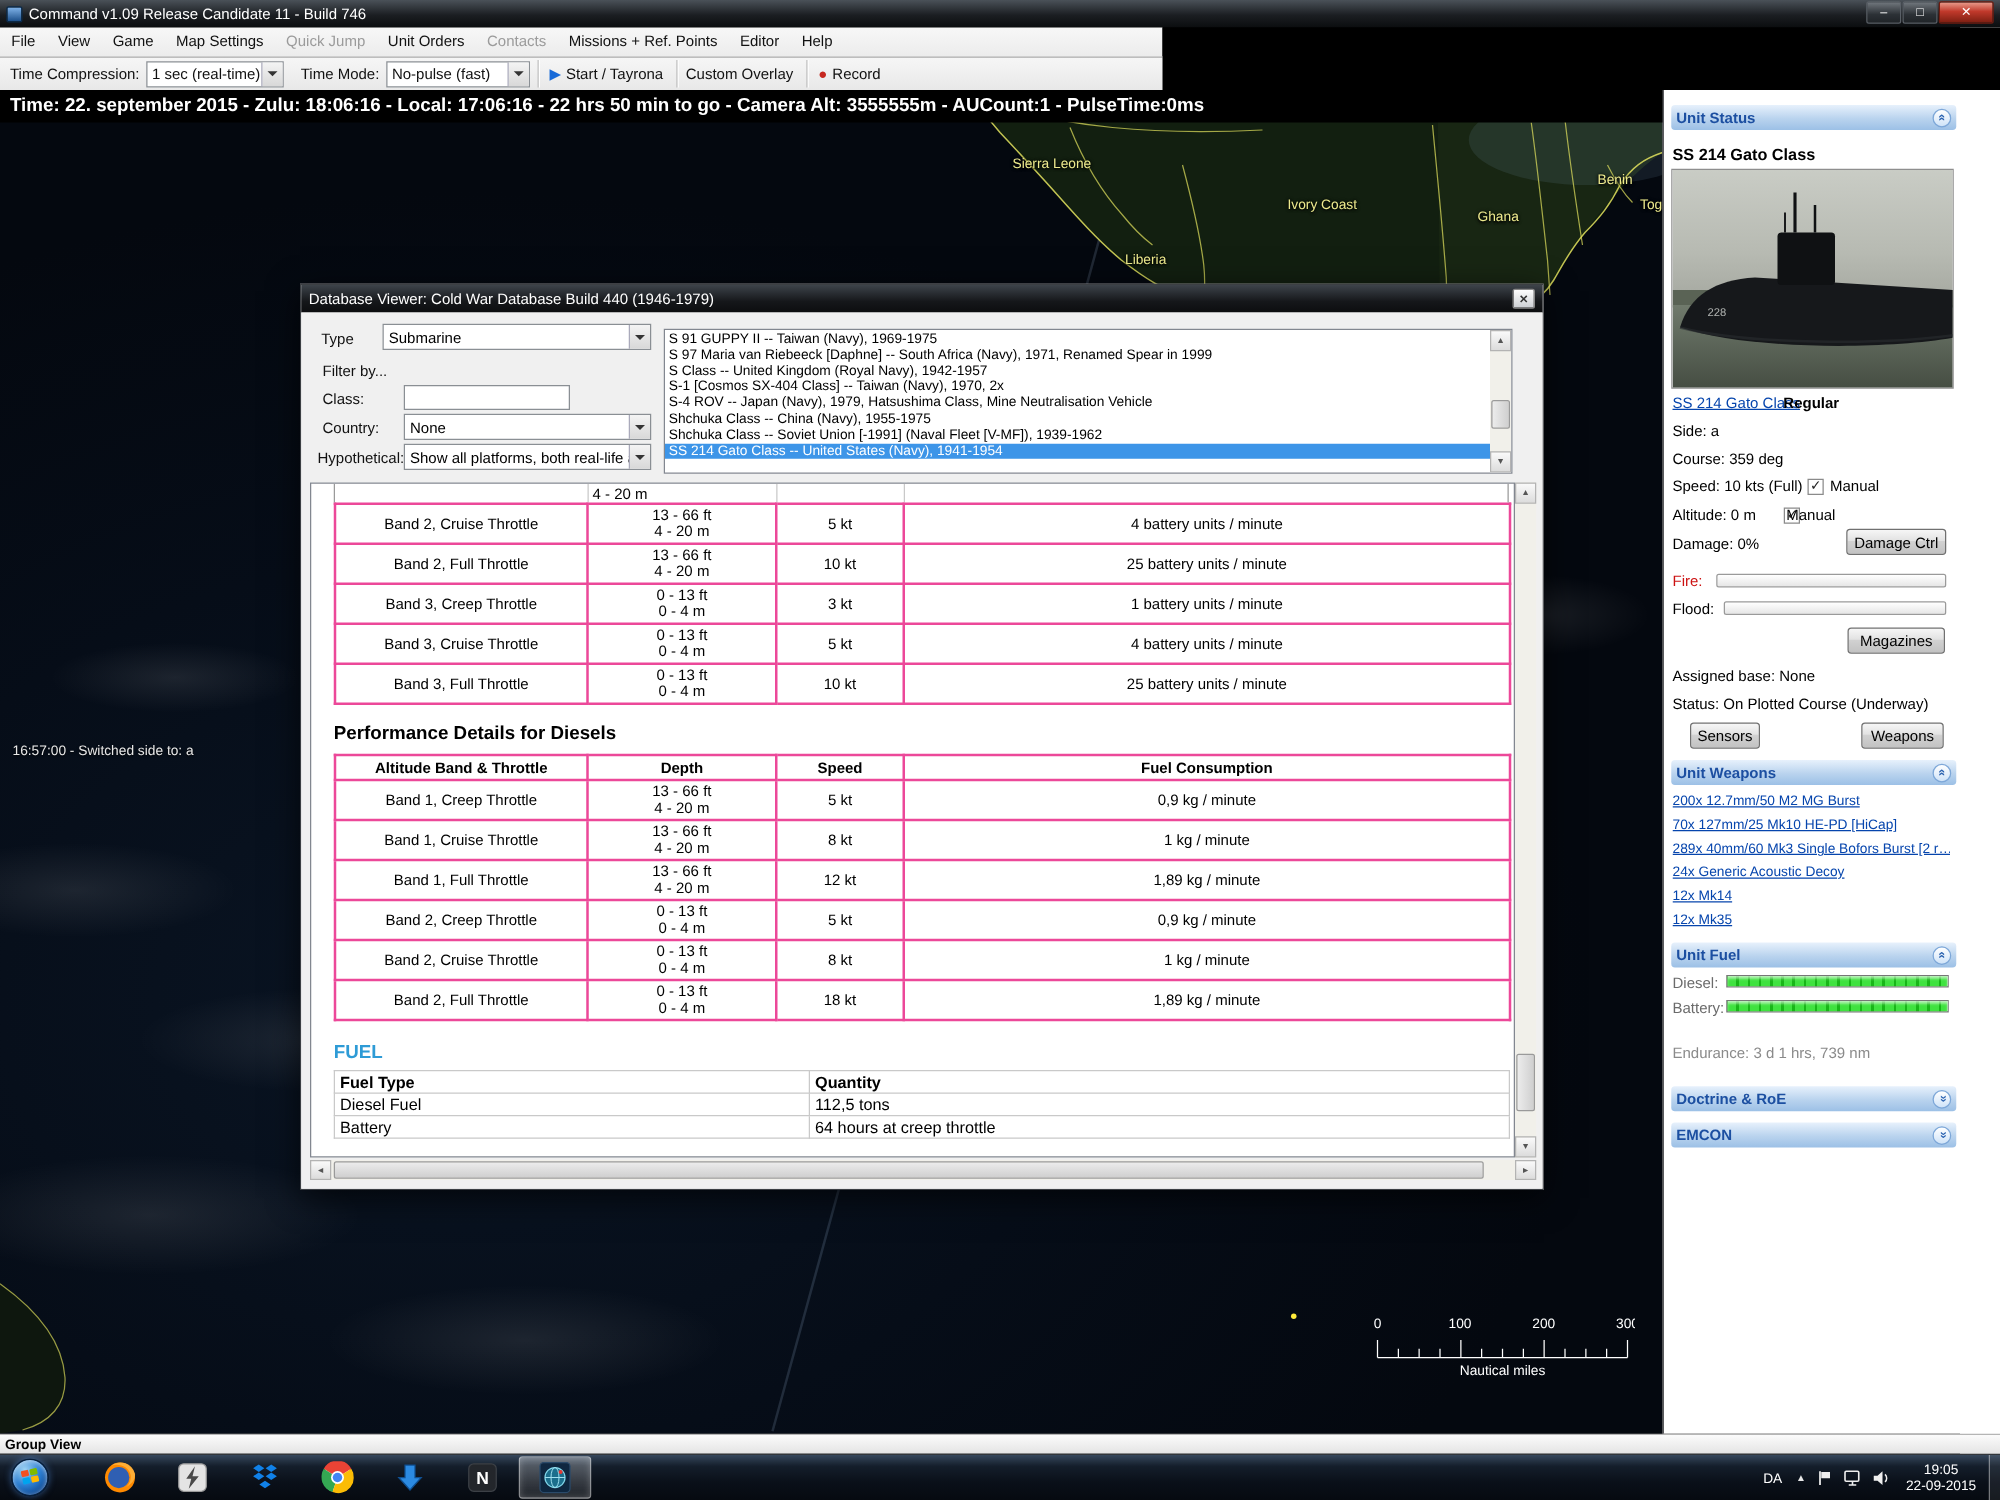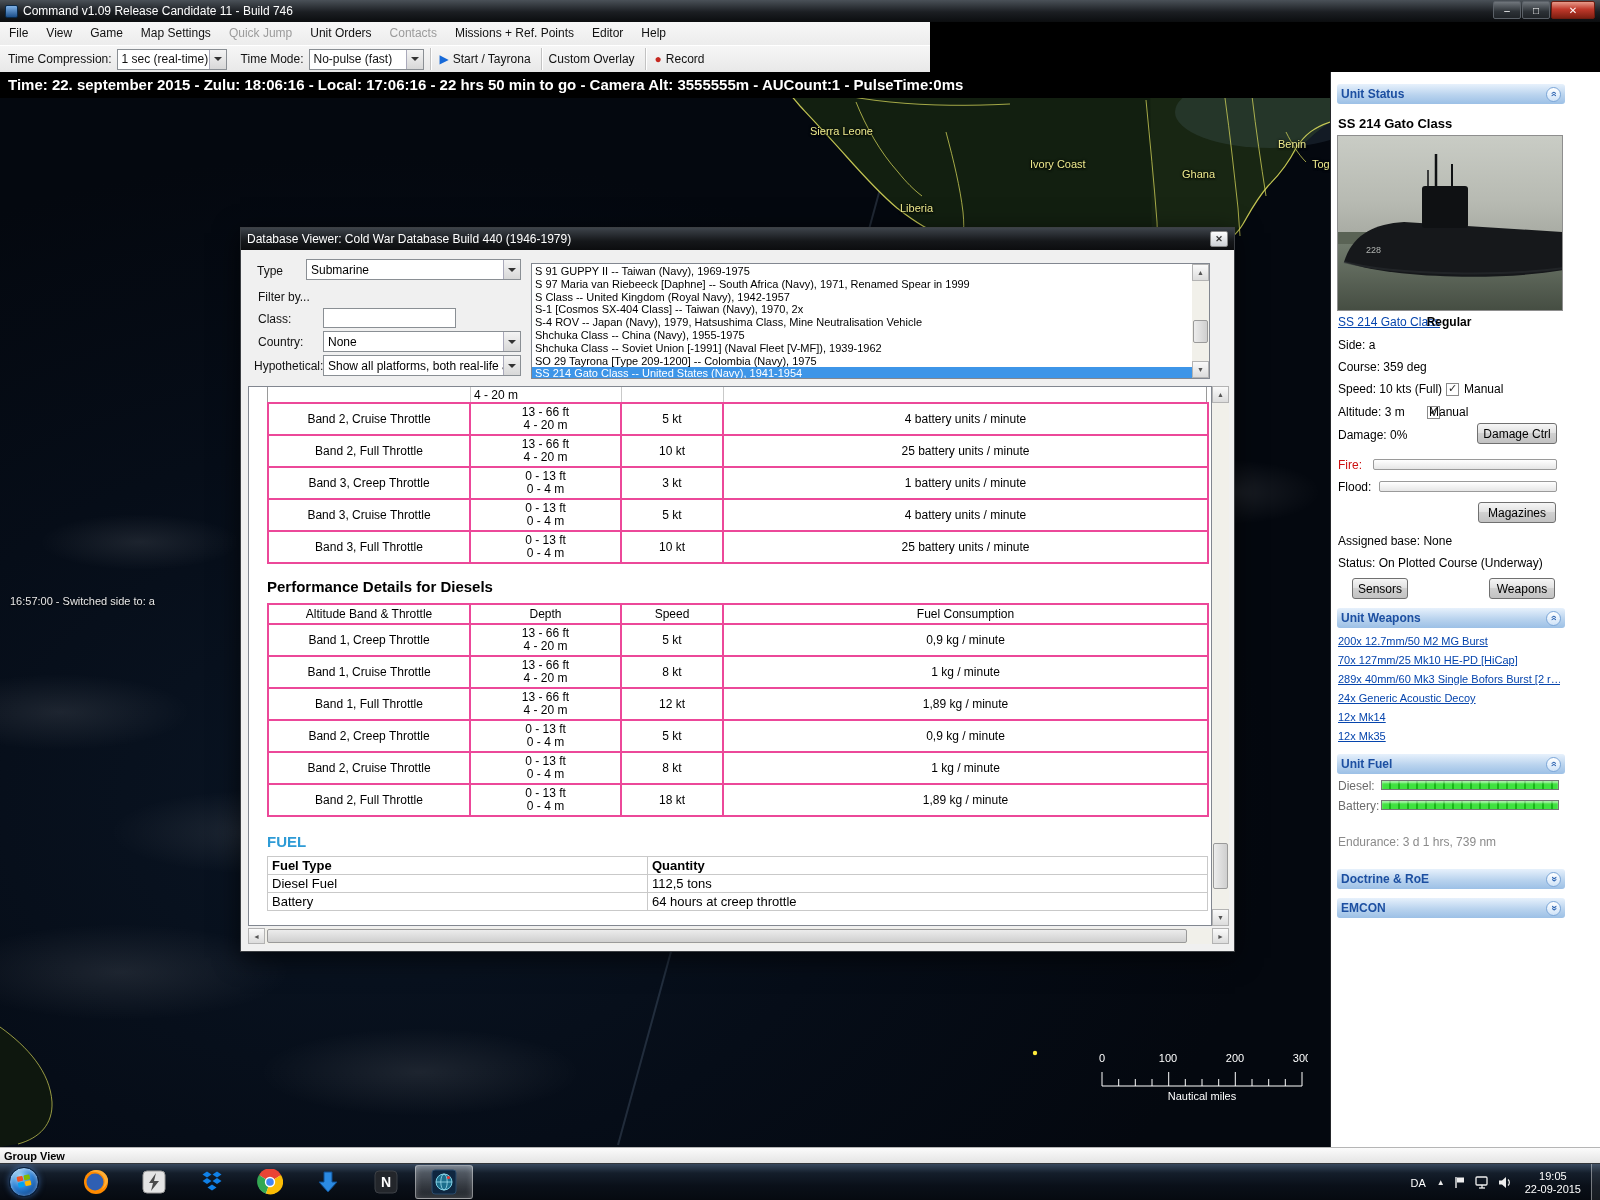--- a/index.html
+++ b/index.html
@@ -77,21 +77,21 @@
     border:1px solid #828790; overflow:hidden; color:#000; }
 
   .partial-row { position:relative; margin-left:18px; width:940px; height:15px;
     border-left:1px solid #9a9a9a; border-right:1px solid #9a9a9a; overflow:hidden; }
   .partial-row .vline { position:absolute; top:0; bottom:0; width:1px; background:#c9c9c9; }
   .partial-row .pr-text { position:absolute; left:206px; top:1px; font-size:12px; }
 
   .perf-table { border-collapse:collapse; table-layout:fixed; width:940px; margin-left:18px;
     font-size:12px; border:1px solid #9a9a9a; }
   .perf-table th, .perf-table td { border:2px solid #ec4899; padding:2px 4px; text-align:center; }
-  .perf-table th { font-weight:normal; height:17px; }
+  .perf-table th { font-weight:bold; height:17px; }
   .perf-table td { height:27px; line-height:13px; vertical-align:middle; }
   .diesel-title { margin:14px 0 8px 18px; font-size:15px; font-weight:bold; color:#000; }
   .fuel-title { margin:16px 0 6px 18px; font-size:15px; font-weight:bold; color:#2e9bd6; }
   .fuel-table { border-collapse:collapse; table-layout:fixed; width:940px; margin-left:18px;
     font-size:13px; border:1px solid #9a9a9a; }
   .fuel-table th, .fuel-table td { border:1px solid #c9c9c9; padding:1px 4px; height:16px; text-align:left; }
   .fuel-table th { font-weight:bold; }
 
   
   .sidebar { position:absolute; left:1330px; top:72px; width:270px; height:1075px; background:#fff;
@@ -307,21 +307,20 @@
 
       <div class="platform-listbox">
         <div class="lb-items">
             <div class="lb-item">S 91 GUPPY II -- Taiwan (Navy), 1969-1975</div>
             <div class="lb-item">S 97 Maria van Riebeeck [Daphne] -- South Africa (Navy), 1971, Renamed Spear in 1999</div>
             <div class="lb-item">S Class -- United Kingdom (Royal Navy), 1942-1957</div>
             <div class="lb-item">S-1 [Cosmos SX-404 Class] -- Taiwan (Navy), 1970, 2x</div>
             <div class="lb-item">S-4 ROV -- Japan (Navy), 1979, Hatsushima Class, Mine Neutralisation Vehicle</div>
             <div class="lb-item">Shchuka Class -- China (Navy), 1955-1975</div>
             <div class="lb-item">Shchuka Class -- Soviet Union [-1991] (Naval Fleet [V-MF]), 1939-1962</div>
-            <div class="lb-item">SO 29 Tayrona [Type 209-1200] -- Colombia (Navy), 1975</div>
             <div class="lb-item selected">SS 214 Gato Class -- United States (Navy), 1941-1954</div>
           </div>
         <div class="sb-v" style="right:0;top:0;width:17px;height:114px">
           <div class="sb-btn" style="left:0;top:0">▲</div>
           <div class="sb-btn" style="left:0;bottom:0;top:auto">▼</div>
           <div class="sb-thumb" style="left:1px;top:56px;width:15px;height:23px"></div>
         </div>
       </div>
 
       <div class="db-content">
@@ -540,21 +539,21 @@
     <span class="s-abs blue-link" style="left:7px;top:243px">SS 214 Gato Class</span>
     <span class="s-abs regular" style="left:6px;top:243px;width:224px;text-align:center">Regular</span>
 
     <span class="s-abs" style="left:7px;top:266px">Side: a</span>
     <span class="s-abs" style="left:7px;top:288px">Course: 359 deg</span>
 
     <span class="s-abs" style="left:7px;top:310px">Speed: 10 kts (Full)</span>
     <span class="s-abs checkbox" style="left:115px;top:310px"><span class="check">✓</span></span>
     <span class="s-abs" style="left:133px;top:310px">Manual</span>
 
-    <span class="s-abs" style="left:7px;top:333px">Altitude: 3 m</span>
+    <span class="s-abs" style="left:7px;top:333px">Altitude: 0 m</span>
     <span class="s-abs checkbox" style="left:80px;top:333px"><span class="check">✓</span></span>
     <span class="s-abs" style="left:98px;top:333px">Manual</span>
 
     <span class="s-abs" style="left:7px;top:356px">Damage: 0%</span>
     <div class="btn" style="left:146px;top:351px;width:80px;height:21px">Damage Ctrl</div>
 
     <span class="s-abs fire-label" style="left:7px;top:386px">Fire:</span>
     <div class="pbar" style="left:42px;top:387px;width:184px"></div>
 
     <span class="s-abs" style="left:7px;top:408px">Flood:</span>

